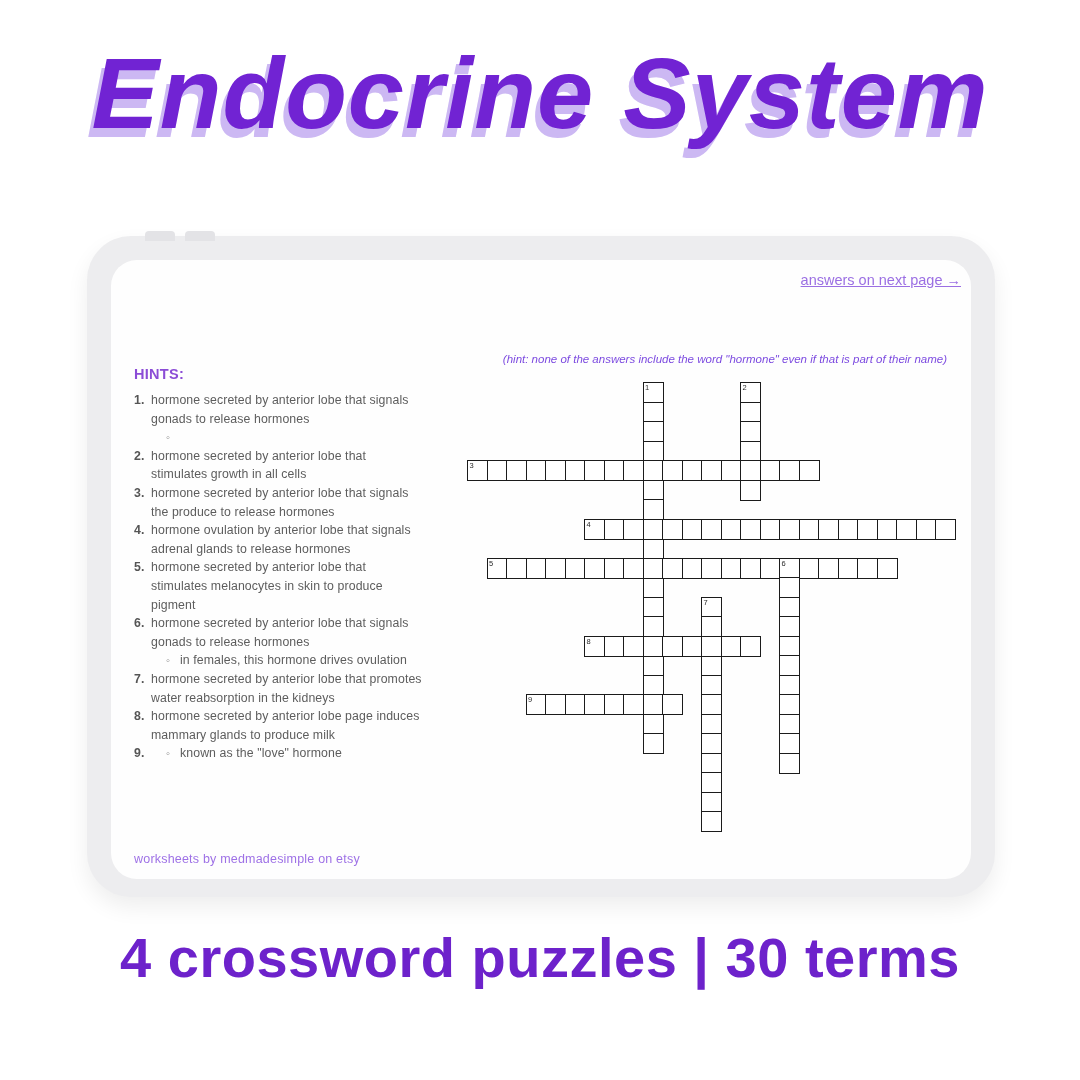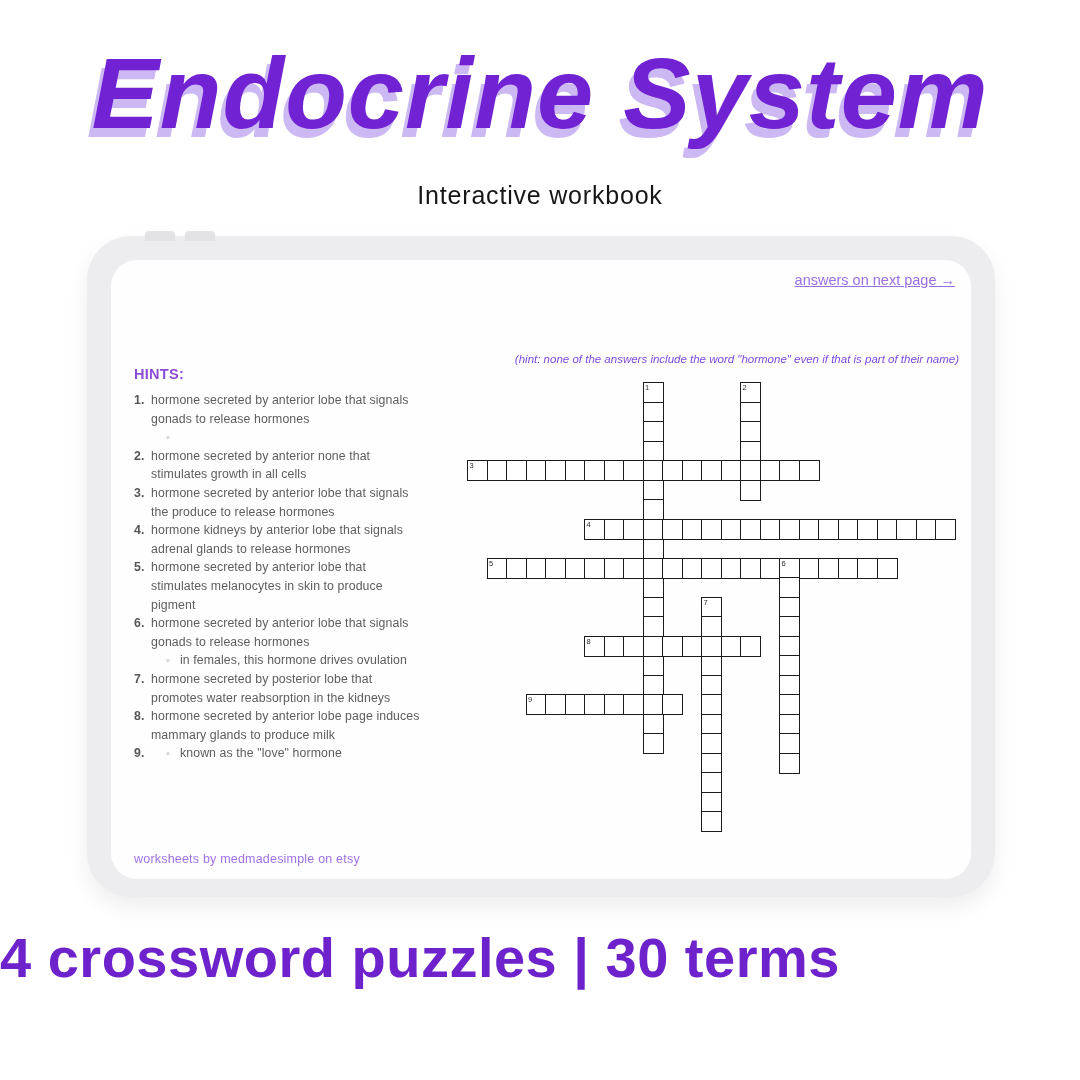--- a/index.html
+++ b/index.html
@@ -35,31 +35,31 @@
   }
   .tablet-btn.b1 { left:58px; }
   .tablet-btn.b2 { left:98px; }
   .screen {
     position:absolute; left:24px; top:24px; width:860px; height:619px;
     background:#fefefe; border-radius:26px; overflow:hidden;
   }
 
   
   .answers-link {
-    position:absolute; top:12px; right:16px;
+    position:absolute; top:12px; right:10px;
     font-size:14.5px; font-weight:500; color:#9b6fe3;
     text-decoration:underline; cursor:pointer;
   }
   .ws-heading {
     position:absolute; top:37px; left:0; right:0;
     text-align:center; font-size:33.5px; font-weight:700; color:#212121;
     letter-spacing:0.2px; white-space:nowrap;
   }
   .hint-note {
-    position:absolute; top:93px; right:12px;
+    position:absolute; top:93px; right:24px;
     font-size:11.5px; font-style:italic; color:#7c4ae0;
   }
   .hints-label {
     position:absolute; top:106px; left:23px;
     font-size:14.5px; font-weight:700; color:#8b4cd6; letter-spacing:0.3px;
   }
   .hints-list {
     position:absolute; top:131px; left:23px; width:288px;
     font-size:12.3px; line-height:18.6px; color:#5d5d5d; letter-spacing:0.1px;
   }
@@ -82,31 +82,30 @@
     border:1.7px solid #1b1b1b; background:#ffffff;
   }
   .cw-num {
     position:absolute; top:0px; left:1.5px;
     font-size:7.5px; line-height:9px; color:#2a2a2a;
   }
 
   
   .caption {
     position:absolute; top:925px; left:0; right:0;
-    font-size:56px; font-weight:700; color:#6d22cb;
+    text-align:center; font-size:56px; font-weight:700; color:#6d22cb;
     letter-spacing:0.5px; white-space:nowrap;
   }
 </style>
 </head>
 <body>
 
 <div class="canvas">
 
   <div class="hero-title">Endocrine System</div>
-  <div class="hero-subtitle">Interactive workbook</div>
 
   <div class="tablet">
     <div class="tablet-btn b1"></div>
     <div class="tablet-btn b2"></div>
 
     <div class="screen">
 
       <a class="answers-link">answers on next page →</a>
 
 
@@ -120,33 +119,33 @@
             <div class="hint-body">
               <div>hormone secreted by anterior lobe that signals gonads to release hormones</div>
               <div class="hint-sub">
                 <span class="hint-bullet">◦</span>
               </div>
             </div>
           </div>
           <div class="hint-item">
             <span class="hint-num">2.</span>
             <div class="hint-body">
-              <div>hormone secreted by anterior none that stimulates growth in all cells</div>
+              <div>hormone secreted by anterior lobe that stimulates growth in all cells</div>
             </div>
           </div>
           <div class="hint-item">
             <span class="hint-num">3.</span>
             <div class="hint-body">
               <div>hormone secreted by anterior lobe that signals the produce to release hormones</div>
             </div>
           </div>
           <div class="hint-item">
             <span class="hint-num">4.</span>
             <div class="hint-body">
-              <div>hormone kidneys by anterior lobe that signals adrenal glands to release hormones</div>
+              <div>hormone ovulation by anterior lobe that signals adrenal glands to release hormones</div>
             </div>
           </div>
           <div class="hint-item">
             <span class="hint-num">5.</span>
             <div class="hint-body">
               <div>hormone secreted by anterior lobe that stimulates melanocytes in skin to produce pigment</div>
             </div>
           </div>
           <div class="hint-item">
             <span class="hint-num">6.</span>
@@ -154,21 +153,21 @@
               <div>hormone secreted by anterior lobe that signals gonads to release hormones</div>
               <div class="hint-sub">
                 <span class="hint-bullet">◦</span>
                 <span>in females, this hormone drives ovulation</span>
               </div>
             </div>
           </div>
           <div class="hint-item">
             <span class="hint-num">7.</span>
             <div class="hint-body">
-              <div>hormone secreted by posterior lobe that promotes water reabsorption in the kidneys</div>
+              <div>hormone secreted by anterior lobe that promotes water reabsorption in the kidneys</div>
             </div>
           </div>
           <div class="hint-item">
             <span class="hint-num">8.</span>
             <div class="hint-body">
               <div>hormone secreted by anterior lobe page induces mammary glands to produce milk</div>
             </div>
           </div>
           <div class="hint-item">
             <span class="hint-num">9.</span>

